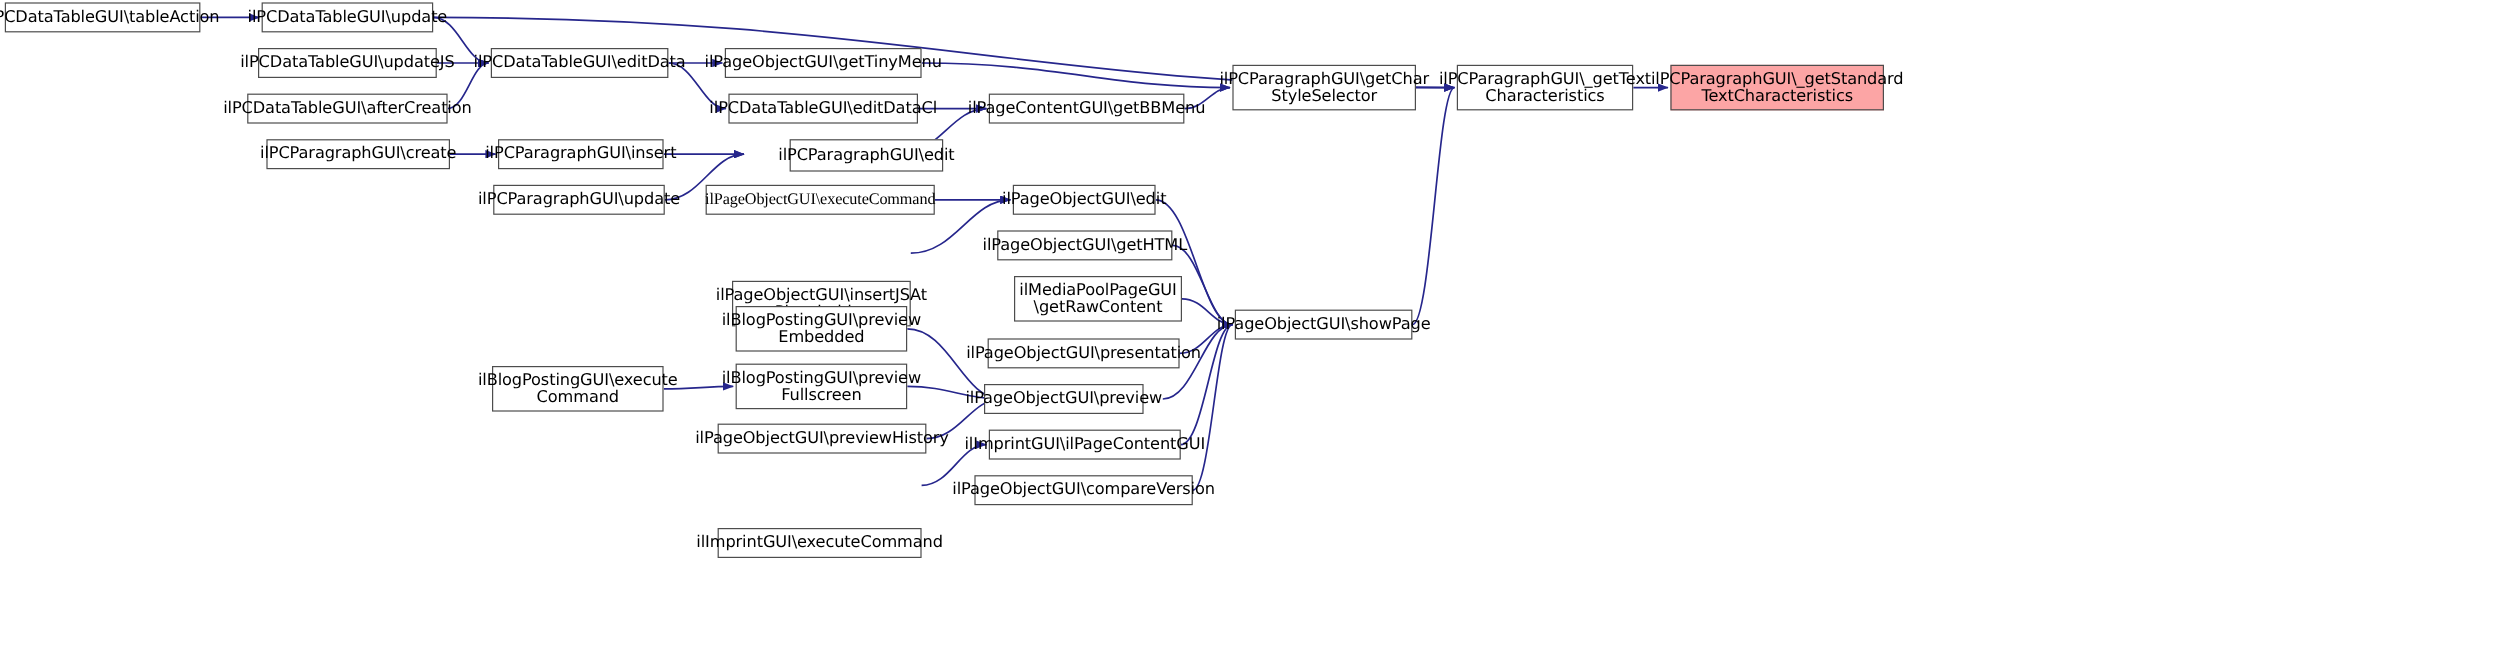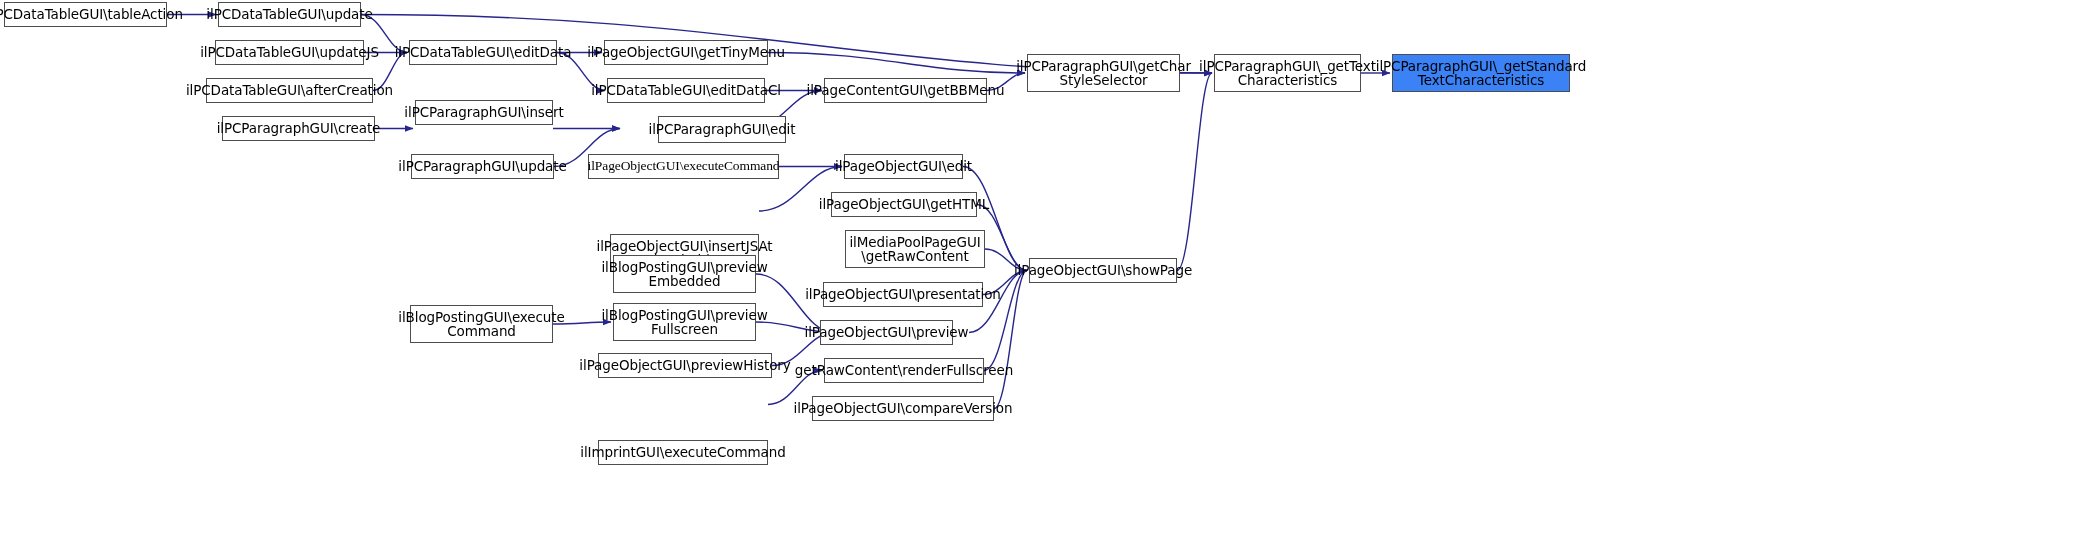--- a/index.html
+++ b/index.html
@@ -33,21 +33,21 @@
     line-height: 14.5px;
     display: flex;
     align-items: center;
     justify-content: center;
     text-align: center;
     white-space: pre-line;
     letter-spacing: -0.1px;
     z-index: 5;
   }
   .node.highlight {
-    background: #3b82f6;
+    background: #fca5a5;
     border-color: #4d4d4d;
   }
 </style>
 </head>
 <body>
 
 <div id="graph-canvas">
   <svg id="edge-layer" viewBox="0 0 2085 560" preserveAspectRatio="none">
     <defs>
       <marker id="arrow" markerWidth="9" markerHeight="7" refX="8.5" refY="3.5" orient="auto" markerUnits="userSpaceOnUse">
@@ -97,37 +97,37 @@
       <div class="node" style="left: 604px; top: 40px; width: 164px; height: 25px;">ilPageObjectGUI\getTinyMenu</div>
       <div class="node" style="left: 607px; top: 78px; width: 158px; height: 25px;">ilPCDataTableGUI\editDataCl</div>
       <div class="node" style="left: 824px; top: 78px; width: 163px; height: 25px;">ilPageContentGUI\getBBMenu</div>
       <div class="node" style="left: 1027px; top: 54px; width: 153px; height: 38px;">ilPCParagraphGUI\getChar
 StyleSelector</div>
       <div class="node" style="left: 1214px; top: 54px; width: 147px; height: 38px;">ilPCParagraphGUI\_getText
 Characteristics</div>
       <div class="node highlight" style="left: 1392px; top: 54px; width: 178px; height: 38px;">ilPCParagraphGUI\_getStandard
 TextCharacteristics</div>
       <div class="node" style="left: 222px; top: 116px; width: 153px; height: 25px;">ilPCParagraphGUI\create</div>
-      <div class="node" style="left: 415px; top: 100px; width: 138px; height: 25px;">ilPCParagraphGUI\insert</div>
+      <div class="node" style="left: 415px; top: 116px; width: 138px; height: 25px;">ilPCParagraphGUI\insert</div>
       <div class="node" style="left: 622px; top: 116px; width: 128px; height: 27px; margin-left: 36px;">ilPCParagraphGUI\edit</div>
       <div class="node" style="left: 411px; top: 154px; width: 143px; height: 25px;">ilPCParagraphGUI\update</div>
       <div class="node" style="left: 588px; top: 154px; width: 191px; height: 25px; font-family: Liberation Serif, serif;">ilPageObjectGUI\executeCommand</div>
       <div class="node" style="left: 844px; top: 154px; width: 119px; height: 25px;">ilPageObjectGUI\edit</div>
       <div class="node" style="left: 610px; top: 192px; width: 149px; height: 38px; margin-top: 42px;">ilPageObjectGUI\insertJSAt
 Placeholder</div>
       <div class="node" style="left: 831px; top: 192px; width: 146px; height: 25px;">ilPageObjectGUI\getHTML</div>
       <div class="node" style="left: 845px; top: 230px; width: 140px; height: 38px;">ilMediaPoolPageGUI
 \getRawContent</div>
       <div class="node" style="left: 1029px; top: 258px; width: 148px; height: 25px;">ilPageObjectGUI\showPage</div>
       <div class="node" style="left: 613px; top: 255px; width: 143px; height: 38px;">ilBlogPostingGUI\preview
 Embedded</div>
       <div class="node" style="left: 823px; top: 282px; width: 160px; height: 25px;">ilPageObjectGUI\presentation</div>
       <div class="node" style="left: 410px; top: 305px; width: 143px; height: 38px;">ilBlogPostingGUI\execute
 Command</div>
       <div class="node" style="left: 613px; top: 303px; width: 143px; height: 38px;">ilBlogPostingGUI\preview
 Fullscreen</div>
       <div class="node" style="left: 820px; top: 320px; width: 133px; height: 25px;">ilPageObjectGUI\preview</div>
       <div class="node" style="left: 598px; top: 353px; width: 174px; height: 25px;">ilPageObjectGUI\previewHistory</div>
-      <div class="node" style="left: 824px; top: 358px; width: 160px; height: 25px;">getRawContent\renderFullscreen</div>
+      <div class="node" style="left: 824px; top: 358px; width: 160px; height: 25px;">ilImprintGUI\ilPageContentGUI</div>
       <div class="node" style="left: 598px; top: 392px; width: 170px; height: 25px; margin-top: 48px;">ilImprintGUI\executeCommand</div>
       <div class="node" style="left: 812px; top: 396px; width: 182px; height: 25px;">ilPageObjectGUI\compareVersion</div>
     </div>
 </div>
 
 </body></html>

